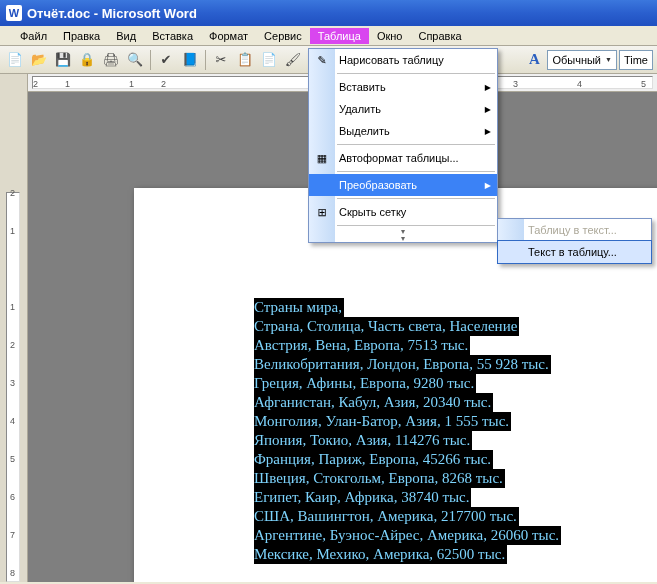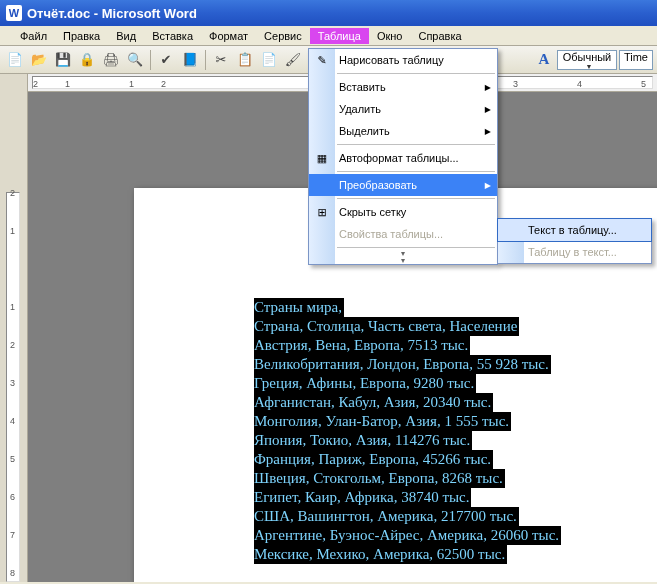--- a/index.html
+++ b/index.html
@@ -5,21 +5,21 @@
   * { margin: 0; padding: 0; box-sizing: border-box; }
   body { font-family: Tahoma, Arial, sans-serif; font-size: 11px; background: #ece9d8; overflow: hidden; width: 657px; height: 584px; }
   .titlebar { height: 26px; background: linear-gradient(to bottom, #3b77dd 0%, #2a5fce 50%, #1f4fc0 100%); color: #fff; display: flex; align-items: center; padding: 0 6px; font-weight: bold; font-size: 13px; }
   .titlebar .icon { width: 16px; height: 16px; background: #fff; margin-right: 5px; display: inline-flex; align-items: center; justify-content: center; color: #1f4fc0; font-weight: bold; font-size: 11px; border-radius: 2px;}
   .menubar { height: 20px; background: #ece9d8; display: flex; align-items: center; border-bottom: 1px solid #aca899; padding: 0 2px; }
   .menubar .mi { padding: 2px 8px; cursor: default; }
   .menubar .mi.active { background: #d946ef; color: #fff; }
   .toolbar { height: 28px; background: linear-gradient(to bottom, #f4f3ee, #e3e0cf); border-bottom: 1px solid #aca899; display: flex; align-items: center; padding: 0 4px; gap: 2px; }
   .tb-btn { width: 22px; height: 22px; display: inline-flex; align-items: center; justify-content: center; font-size: 13px; color: #444; border-radius: 2px;}
   .tb-sep { width: 1px; height: 20px; background: #aca899; margin: 0 2px; }
-  .tb-box { height: 20px; border: 1px solid #7f9db9; background: #fff; padding: 0 4px; display: inline-flex; align-items: center; font-size: 11px; min-width: 60px; justify-content: space-between; flex-direction: column;}
+  .tb-box { height: 20px; border: 1px solid #7f9db9; background: #fff; padding: 0 4px; display: inline-flex; align-items: center; font-size: 11px; min-width: 60px; justify-content: space-between;}
   .tb-box .dd { font-size: 7px; color: #333; margin-left: 4px;}
   .ruler-h { height: 18px; background: #f0f0f0; border-bottom: 1px solid #aca899; position: relative; display:flex;}
   .ruler-h .corner { width: 28px; height: 18px; background: #dedacb; border-right: 1px solid #aca899; flex: none;}
   .ruler-h .track { flex: 1; background: #fff; position: relative; border: 1px inset #ddd; margin: 2px 4px;}
   .ruler-tick { position: absolute; top: 2px; font-size: 9px; color: #555;}
   .workarea { display: flex; height: calc(584px - 26px - 22px - 28px - 18px); position: relative;}
   .ruler-v { width: 28px; background: #dedacb; border-right: 1px solid #aca899; position: relative;}
   .ruler-v .track { position: absolute; top: 100px; left: 6px; width: 14px; bottom: 0; background: #fff; border: 1px inset #ddd;}
   .ruler-v .tick { position: absolute; left: 3px; font-size: 9px; color: #555; transform: translateY(-50%);}
   .canvas { flex: 1; background: #7f7f7f; position: relative; overflow: hidden;}
@@ -171,28 +171,25 @@
   <div class="sep"></div>
   <div class="item hover">
       <span>Преобразовать</span>
       <span class="arrow">▶</span>
     </div>
   <div class="sep"></div>
   <div class="item">
     <span class="micon">⊞</span>
     <span>Скрыть сетку</span>
   </div>
-  <div class="item disabled">
-      <span>Свойства таблицы...</span>
-    </div>
   <div class="sep"></div>
   <div class="expand"><span class="chev">▾<br>▾</span></div>
 </div>
 
 <div class="ddmenu submenu">
   <div class="strip"></div>
+  <div class="item disabled">
+      <span>Таблицу в текст...</span>
+    </div>
   <div class="item" style="outline:1px solid #316ac5; background:#d6e6ff;">
       <span>Текст в таблицу...</span>
-    </div>
-  <div class="item disabled">
-      <span>Таблицу в текст...</span>
     </div>
 </div>
 
 </body></html>

